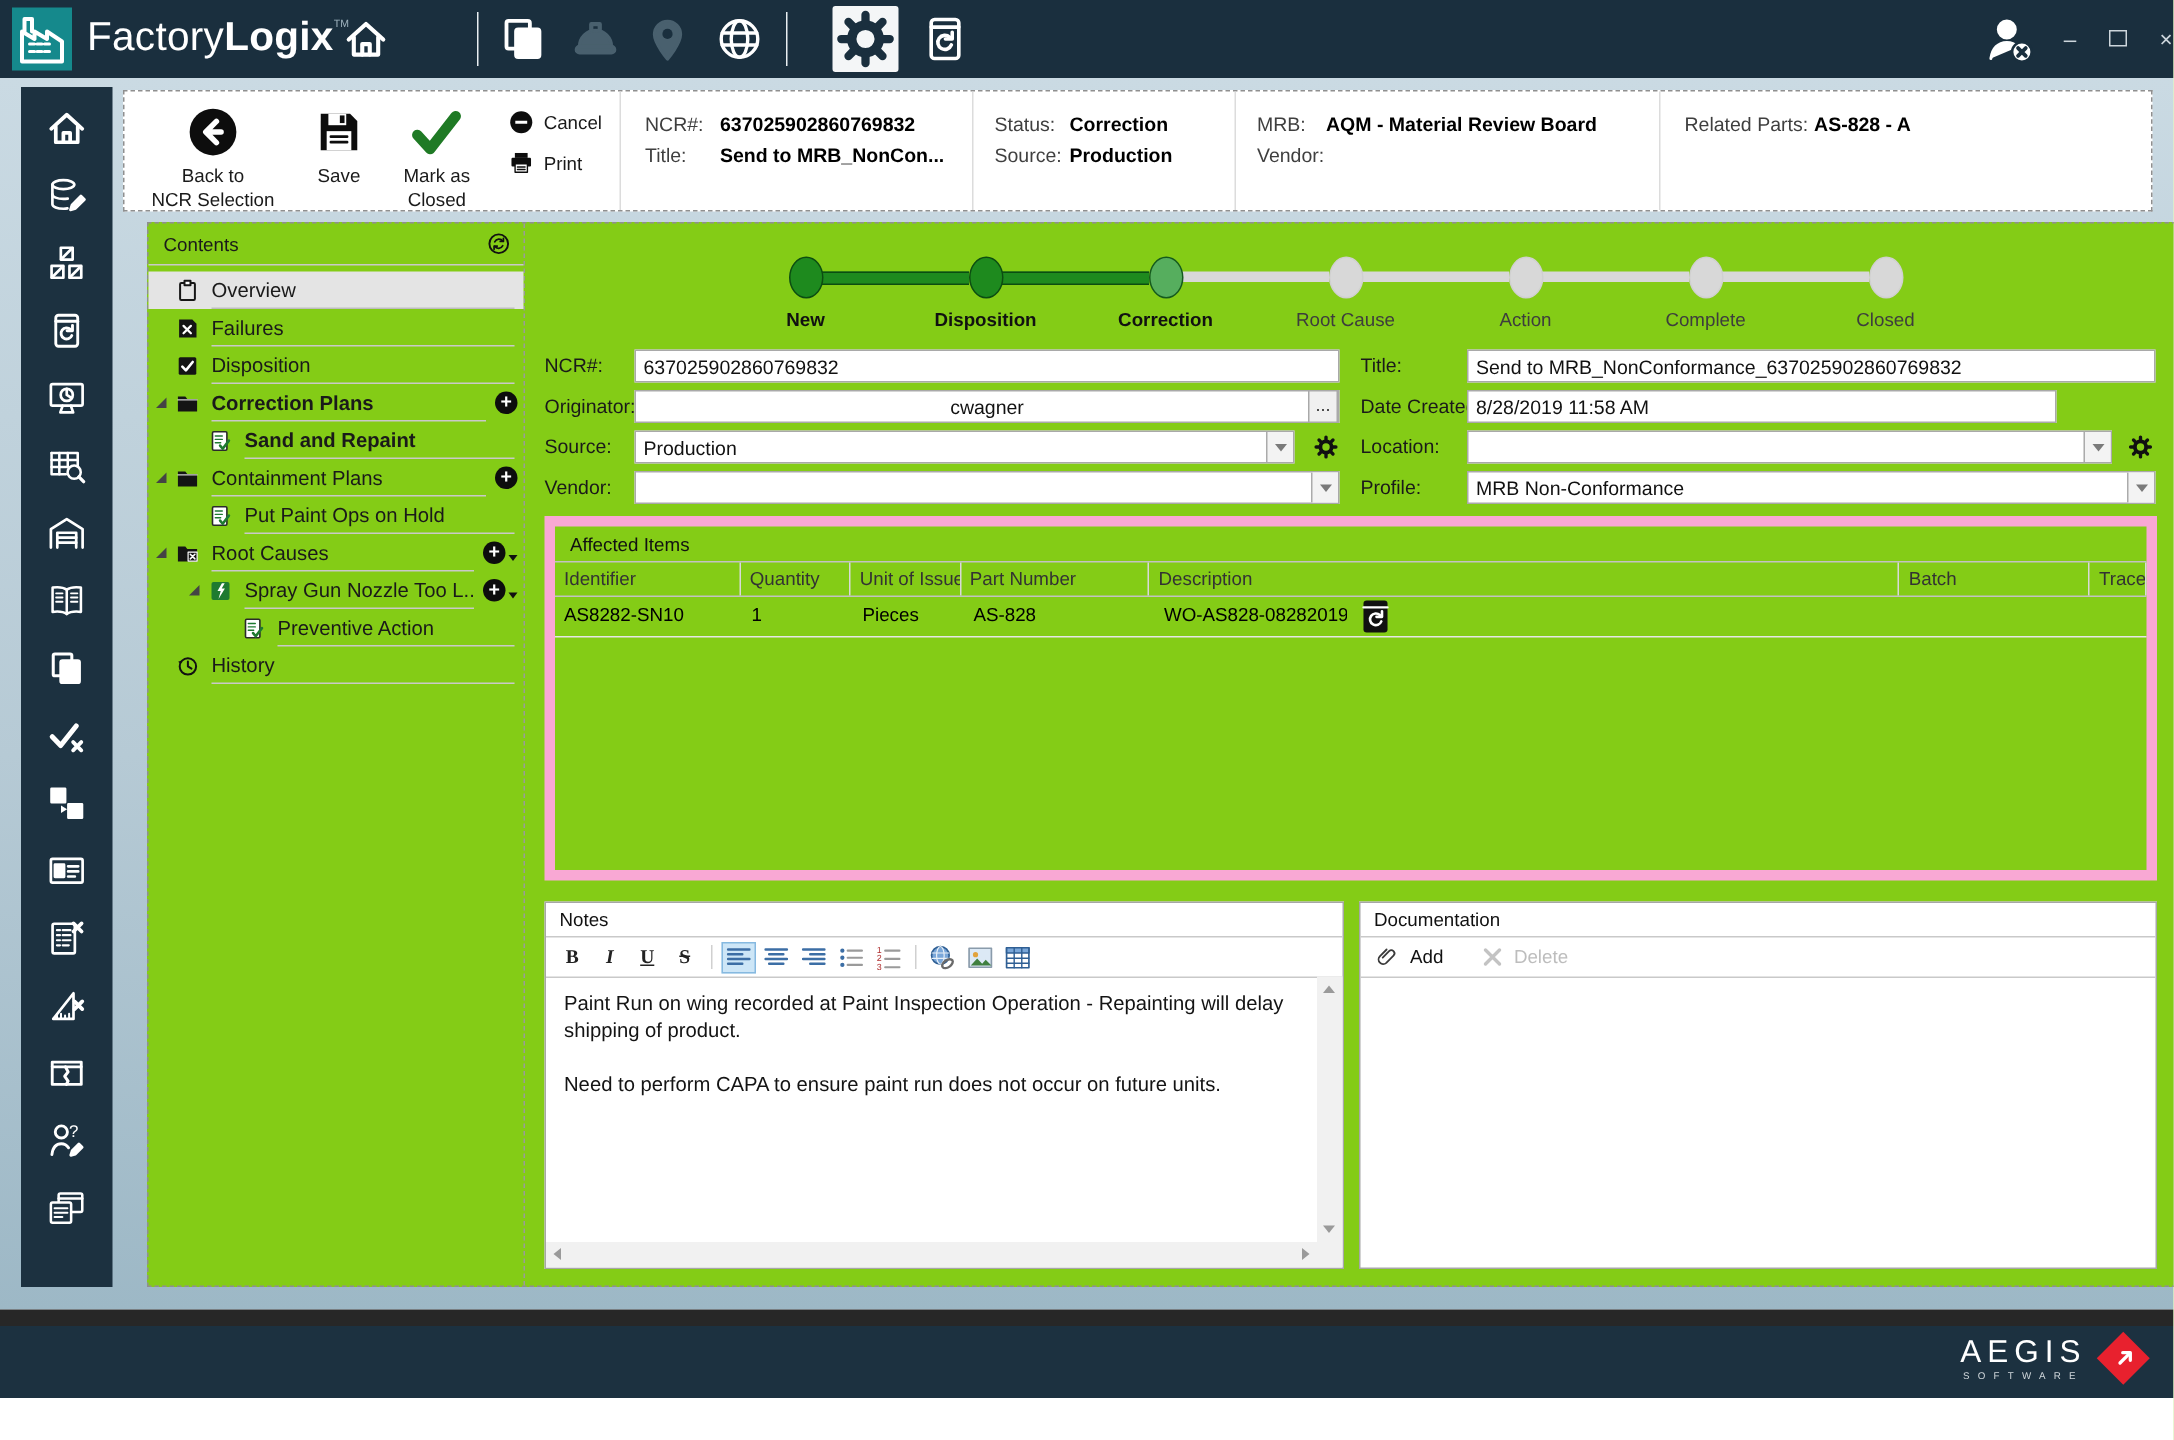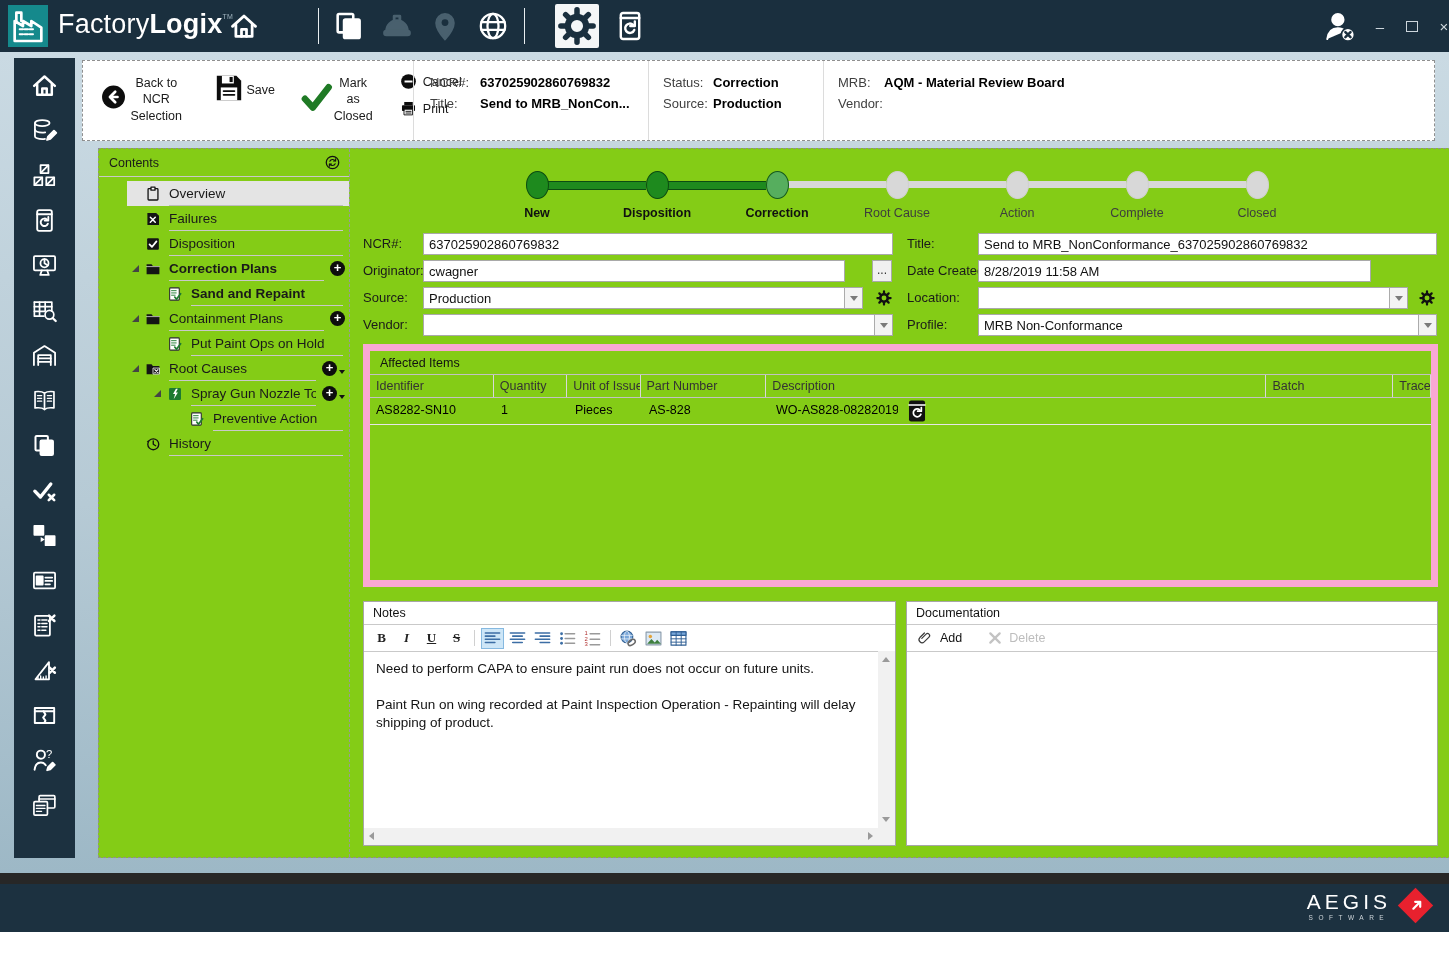--- a/index.html
+++ b/index.html
@@ -31,42 +31,42 @@
   .bottom-white{position:absolute;left:0;top:932px;width:1449px;height:28px;background:#ffffff;}
   
   .rail{position:absolute;left:14px;top:58px;width:61px;height:800px;background:#1c3140;display:flex;flex-direction:column;align-items:center;padding-top:14px;box-sizing:border-box;gap:18px;}
   .rail .icn{width:27px;height:27px;color:#fff;}
   .rail .icn svg{width:27px;height:27px;}
   
   .hdr{position:absolute;left:82px;top:60px;width:1353px;height:81px;background:#fff;border:1px dashed #8f8f8f;box-sizing:border-box;display:flex;}
   .hsec{height:100%;box-sizing:border-box;padding-top:8px;}
   .hsec+.hsec{border-left:1px solid #dcdcdc;}
   .hsec-buttons{width:330px;display:flex;align-items:flex-start;padding-left:18px;gap:26px;border-left:none!important;}
-  .bigbtn{display:flex;flex-direction:row;align-items:center;margin-top:2px;cursor:default;}
+  .bigbtn{display:flex;flex-direction:column;align-items:center;margin-top:2px;cursor:default;}
   .bigbtn .ic{width:34px;height:34px;}
   .bigbtn .lbl{margin-top:4px;font-size:12.5px;color:#1a1a1a;text-align:center;line-height:1.3;}
   .smallcol{display:flex;flex-direction:column;gap:10px;margin-top:4px;}
   .smbtn{display:flex;align-items:center;gap:6px;font-size:12.5px;color:#1a1a1a;}
   .smbtn .ic{width:17px;height:17px;}
   .hsec-ncr{width:235px;padding-left:16px;}
   .hrow{display:flex;margin-top:6px;font-size:13px;color:#3f3f3f;}
   .hrow .hl{min-width:46px;}
   .hrow .hv{font-weight:700;color:#000;margin-left:4px;white-space:nowrap;}
   .hsec-status{width:175px;padding-left:14px;}
   .hsec-mrb{width:283px;padding-left:14px;}
   .hsec-mrb .hl{min-width:42px;}
   .hsec-rel{flex:1;padding-left:16px;}
   
   .content{position:absolute;left:98px;top:148px;width:1353px;height:710px;background:#84cc16;border:1px dashed #8f8f8f;box-sizing:border-box;}
   
   .cpane{position:absolute;left:0;top:0;width:251px;height:708px;border-right:1px dashed #9a9a9a;box-sizing:border-box;}
   .cpane-h{height:27px;border-bottom:1px solid #c9c9c9;display:flex;align-items:center;padding:0 8px 0 10px;}
   .cpane-h .t{font-size:12.5px;color:#1a1a1a;flex:1;}
   .cpane-h .icn{width:17px;height:17px;color:#111;}
-  .tree{padding-top:4px;padding-left:28px;}
+  .tree{padding-top:4px;}
   .trow{position:relative;height:25px;display:flex;align-items:center;}
   .trow .exp{width:0;height:0;border-left:7px solid transparent;border-bottom:7px solid #444;position:absolute;top:9px;}
   .trow .ticn{width:16px;height:16px;margin-right:8px;flex:0 0 16px;}
   .trow .ticn svg{width:16px;height:16px;}
   .trow .tl{flex:1;font-size:13.5px;color:#1a1a1a;border-bottom:1px solid #c9c9c9;line-height:23px;white-space:nowrap;overflow:hidden;margin-right:6px;}
   .trow.bold .tl{font-weight:700;}
   .trow.sel{background:#e4e4e4;}
   .trow.sel .tl{border-bottom-color:#bdbdbd;}
   .addbtn{width:15px;height:15px;border-radius:50%;background:#0d0d0d;color:#fff;font:700 13px/14px "Liberation Sans",sans-serif;text-align:center;margin-right:4px;flex:0 0 15px;}
   .caret{width:0;height:0;border-left:3.5px solid transparent;border-right:3.5px solid transparent;border-top:4.5px solid #111;margin:6px 4px 0 -2px;}
@@ -381,20 +381,26 @@
     <div class="hsec hsec-mrb">
       <div class="hrow">
           <span class="hl">MRB:</span>
           <span class="hv">AQM - Material Review Board</span>
         </div>
       <div class="hrow">
           <span class="hl">Vendor:</span>
           <span class="hv"></span>
         </div>
     </div>
+    <div class="hsec hsec-rel">
+      <div class="hrow">
+          <span>Related Parts:</span>
+          <span class="hv">AS-828 - A</span>
+        </div>
+    </div>
   </div>
 
   <div class="content">
 
     <div class="cpane">
       <div class="cpane-h">
         <span class="t">Contents</span>
         <span class="icn" id="icRefresh"><svg viewBox="0 0 24 24" fill="none" stroke="currentColor" stroke-width="1.6" stroke-linecap="round" stroke-linejoin="round" style="width:100%;height:100%">
               <circle cx="12" cy="12" r="8.8" stroke="#111" stroke-width="1.8"></circle>
               <path d="M8.2 10.2a4.4 4.4 0 0 1 7.6-.6" stroke="#111"></path>
@@ -537,21 +543,21 @@
             <div class="slbl">Closed</div>
           </div>
         </div>
 
       <span class="flabel" style="left:12px;top:84px">NCR#:</span>
       <input class="fin" style="left: 72px; top: 84px; width: 470px;" readonly="" value="637025902860769832">
       <span class="flabel" style="left:556px;top:84px">Title:</span>
       <input class="fin" style="left: 627px; top: 84px; width: 459px;" readonly="" value="Send to MRB_NonConformance_637025902860769832">
 
       <span class="flabel" style="left:12px;top:111px">Originator:</span>
-      <input class="fin" style="left: 72px; top: 111px; width: 422px;" readonly="" value="cwagner">
+      <input class="fin" style="left: 72px; top: 111px; width: 470px; text-align: center;" readonly="" value="cwagner">
       <span class="dots" style="left:521px;top:111px">...</span>
       <span class="flabel" style="left:556px;top:111px">Date Created:</span>
       <input class="fin" style="left: 627px; top: 111px; width: 393px;" readonly="" value="8/28/2019 11:58 AM">
 
       <span class="flabel" style="left:12px;top:138px">Source:</span>
       <div class="fsel" style="left:72px;top:138px;width:440px">
         <span class="v">Production</span>
           <span class="ddbox"></span>
       </div>
       <span class="geari" style="left:524px;top:140px" id="gear1"><svg viewBox="0 0 24 24" fill="none" stroke="currentColor" stroke-width="3" stroke-linecap="round" stroke-linejoin="round" style="width:100%;height:100%">
@@ -673,22 +679,22 @@
             <span class="ntb">
               <svg viewBox="0 0 24 24" fill="none" stroke="currentColor" stroke-width="1.4" stroke-linecap="round" stroke-linejoin="round" style="width:100%;height:100%">
                 <rect x="2.6" y="3.6" width="18.8" height="16.8" fill="#fff" stroke="#2f5f94" stroke-width="1.4"></rect>
                 <rect x="2.6" y="3.6" width="18.8" height="4.4" fill="#7aa7d9" stroke="#2f5f94" stroke-width="1.4"></rect>
                 <path d="M2.6 12.4h18.8M2.6 16.6h18.8M9 3.6v16.8M15.4 3.6v16.8" stroke="#2f5f94" stroke-width="1.2"></path>
               </svg>
             </span>
           </div>
         <div class="nbody">
           <div class="ntext">
+            <p>Paint Run on wing recorded at Paint Inspection Operation - Repainting will delay shipping of product.</p>
             <p>Need to perform CAPA to ensure paint run does not occur on future units.</p>
-            <p>Paint Run on wing recorded at Paint Inspection Operation - Repainting will delay shipping of product.</p>
           </div>
           <div class="sbv">
               <span class="ar up"></span>
               <span class="ar dn"></span>
             </div>
           <div class="sbh">
               <span class="ar lf"></span>
               <span class="ar rt"></span>
             </div>
           <div class="sbc"></div>

